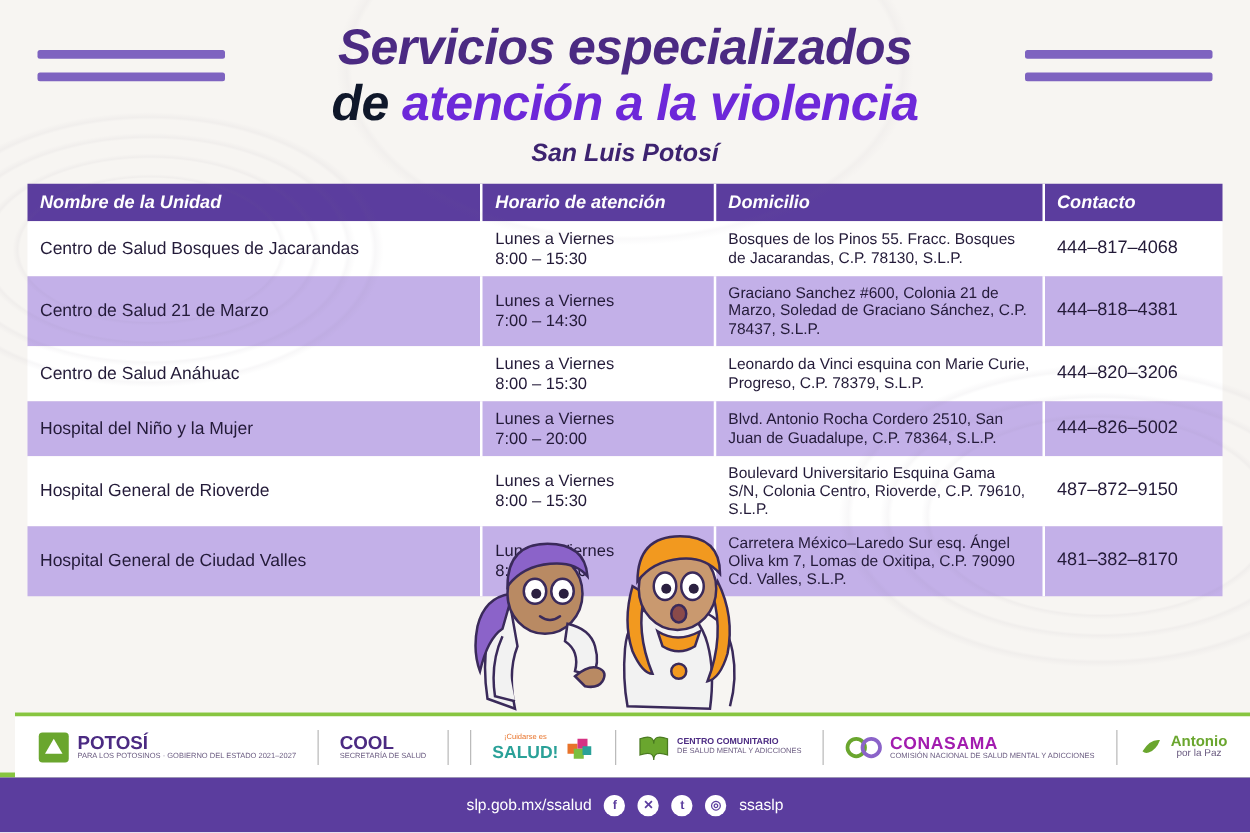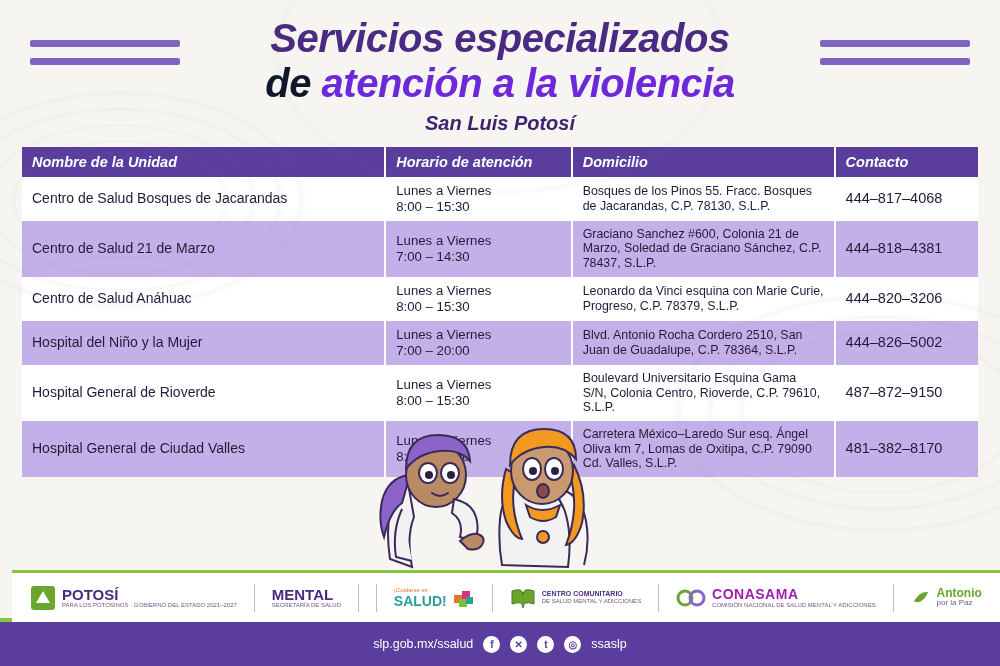--- a/index.html
+++ b/index.html
@@ -124,21 +124,21 @@
     align-items: center;
     justify-content: space-between;
     padding: 0 18px;
     margin-left: 12px;
   }
   .logo { display: flex; align-items: center; gap: 6px; }
   .logo-sep { width: 1px; height: 28px; background: #bbb; }
   .logo-txt-main {
     font-weight: bold; font-size: 15px; color: #4b2a82; line-height: 1;
   }
-  .logo-txt-sub { font-size: 6px; color: #6a5b80; line-height: 1.1; }
+  .logo-txt-sub { font-size: 6px; color: #6a5b80; line-height: 1.1; text-align: center; }
   .logo-green { color: #6aa62e; }
   .logo-orange { color: #e8732a; }
   .logo-teal { color: #2aa198; }
 
   .footer-bar {
     position: absolute;
     left: 0; right: 0; bottom: 0;
     height: 44px;
     background: #5b3d9e;
     display: flex;
@@ -295,21 +295,21 @@
         <path d="M6 18 L13 6 L20 18 Z" fill="#ffffff"></path>
       </svg>
       <div>
         <div class="logo-txt-main">POTOSÍ</div>
         <div class="logo-txt-sub">PARA LOS POTOSINOS · GOBIERNO DEL ESTADO 2021–2027</div>
       </div>
     </div>
     <div class="logo-sep"></div>
     <div class="logo">
       <div>
-        <div class="logo-txt-main">MENTAL</div>
+        <div class="logo-txt-main">COOL</div>
         <div class="logo-txt-sub">SECRETARÍA DE SALUD</div>
       </div>
     </div>
     <div class="logo-sep"></div>
     <div class="logo-sep"></div>
     <div class="logo">
       <div>
         <div class="logo-txt-sub logo-orange">¡Cuidarse es</div>
         <div class="logo-txt-main logo-teal" style="font-size:14px">SALUD!</div>
       </div>

